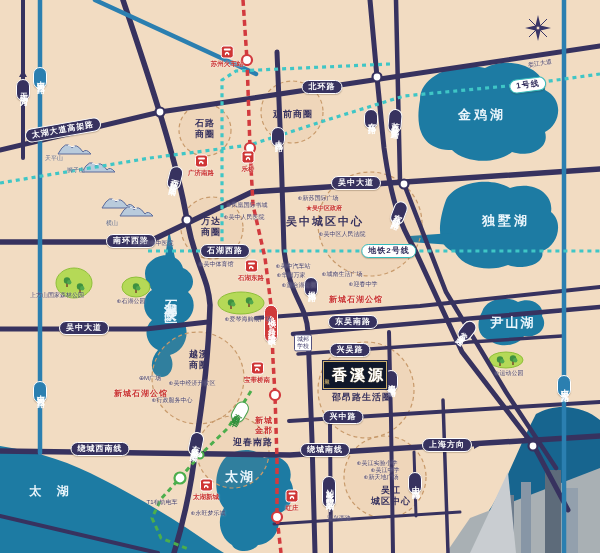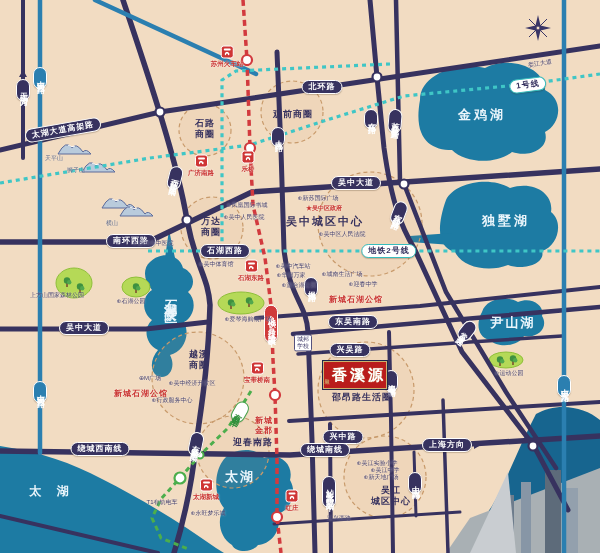--- a/index.html
+++ b/index.html
@@ -29,21 +29,21 @@
   .stn{position:absolute;transform:translate(-50%,-50%);text-align:center;z-index:6;}
   .stn .ic{width:11px;height:11px;background:#cf3535;border:1px solid #fff;border-radius:3px;margin:0 auto;position:relative;}
   .stn .ic::before{content:"";position:absolute;left:2px;right:2px;top:2px;height:2px;background:#fff;border-radius:1px;}
   .stn .ic::after{content:"";position:absolute;left:3px;right:3px;bottom:2px;height:4px;background:#fff;
       clip-path:polygon(0 100%,0 45%,50% 0,100% 45%,100% 100%,68% 100%,68% 55%,32% 55%,32% 100%);}
   .stn .t{font-size:6.5px;color:#c9312f;font-weight:bold;margin-top:1px;white-space:nowrap;text-shadow:0 0 2px #fff;}
   .arr{position:absolute;width:0;height:0;border:4px solid transparent;}
   .arr.up{border-bottom:7px solid #37325f;border-top:none;top:-10px;left:50%;transform:translateX(-50%);}
   .arr.right{border-left:7px solid #37325f;border-right:none;right:-10px;top:50%;transform:translateY(-50%);}
   #logo{position:absolute;left:355px;top:375px;transform:translate(-50%,-50%);z-index:7;
-        background:#b91c1c;border:1px solid #cdb06e;box-shadow:0 0 0 1px #20264c;
+        background:#0f172a;border:1px solid #cdb06e;box-shadow:0 0 0 1px #20264c;
         width:62px;height:26px;display:flex;align-items:center;justify-content:center;}
   #logo .main{color:#fff;font-family:"DejaVu Serif",serif;font-size:15px;font-weight:bold;letter-spacing:3px;text-shadow:0 0 1px #cdb06e;}
   #logo .mini{writing-mode:vertical-rl;font-size:5px;color:#cdb06e;margin-right:2px;letter-spacing:1px;}
 </style>
 </head>
 <body>
 
 <div id="map">
 
 <svg id="gfx" width="600" height="553" viewBox="0 0 600 553">
@@ -192,21 +192,21 @@
       <div class="lbl cap vert" style="left: 371px; top: 119px; transform: translate(-50%, -50%);">东环路</div>
       <div class="lbl cap vert" style="left: 395px; top: 121px; transform: translate(-50%, -50%) rotate(5deg);">苏嘉杭高速</div>
       <div class="lbl cap" style="left: 356px; top: 183px; transform: translate(-50%, -50%);">吴中大道</div>
       <div class="lbl cap vert" style="left: 399px; top: 213px; transform: translate(-50%, -50%) rotate(21deg);">东环快速路</div>
       <div class="lbl cap" style="left: 225px; top: 251px; transform: translate(-50%, -50%);">石湖西路</div>
       <div class="lbl cap vert" style="left: 311px; top: 287px; transform: translate(-50%, -50%);">枫津路</div>
       <div class="lbl cap" style="left: 353px; top: 322px; transform: translate(-50%, -50%);">东吴南路</div>
       <div class="lbl cap" style="left: 350px; top: 350px; transform: translate(-50%, -50%);">兴吴路</div>
       <div class="lbl cap vert" style="left: 391px; top: 381px; transform: translate(-50%, -50%);">迎春南路</div>
       <div class="lbl cap vert" style="left: 467px; top: 331px; transform: translate(-50%, -50%) rotate(38deg);">常台高速</div>
-      <div class="lbl cap" style="left: 343px; top: 417px; transform: translate(-50%, -50%); margin-top: 20px;">兴中路</div>
+      <div class="lbl cap" style="left: 343px; top: 417px; transform: translate(-50%, -50%);">兴中路</div>
       <div class="lbl cap" style="left: 84px; top: 328px; transform: translate(-50%, -50%);">吴中大道</div>
       <div class="lbl cap" style="left: 100px; top: 449px; transform: translate(-50%, -50%);">绕城西南线</div>
       <div class="lbl cap" style="left: 325px; top: 450px; transform: translate(-50%, -50%);">绕城南线</div>
       <div class="lbl cap" style="left: 447px; top: 445px; transform: translate(-50%, -50%);">上海方向<span class="arr right"></span></div>
       <div class="lbl cap vert" style="left: 329px; top: 492px; transform: translate(-50%, -50%);">鲈乡北路（规划中）</div>
       <div class="lbl cap vert" style="left: 415px; top: 483px; transform: translate(-50%, -50%);">中山北路</div>
       <div class="lbl cap vert" style="left: 196px; top: 444px; transform: translate(-50%, -50%) rotate(12deg);">友新路高架</div>
       <div class="lbl cap metrocap" style="left: 528px; top: 85px; transform: translate(-50%, -50%) rotate(-7deg);">1号线</div>
       <div class="lbl cap metrocap" style="left: 389px; top: 251px; transform: translate(-50%, -50%);">地铁2号线</div>
       <div class="lbl cap redcap vert" style="left: 271px; top: 324px; transform: translate(-50%, -50%);">地铁4号线（建设中）</div>

